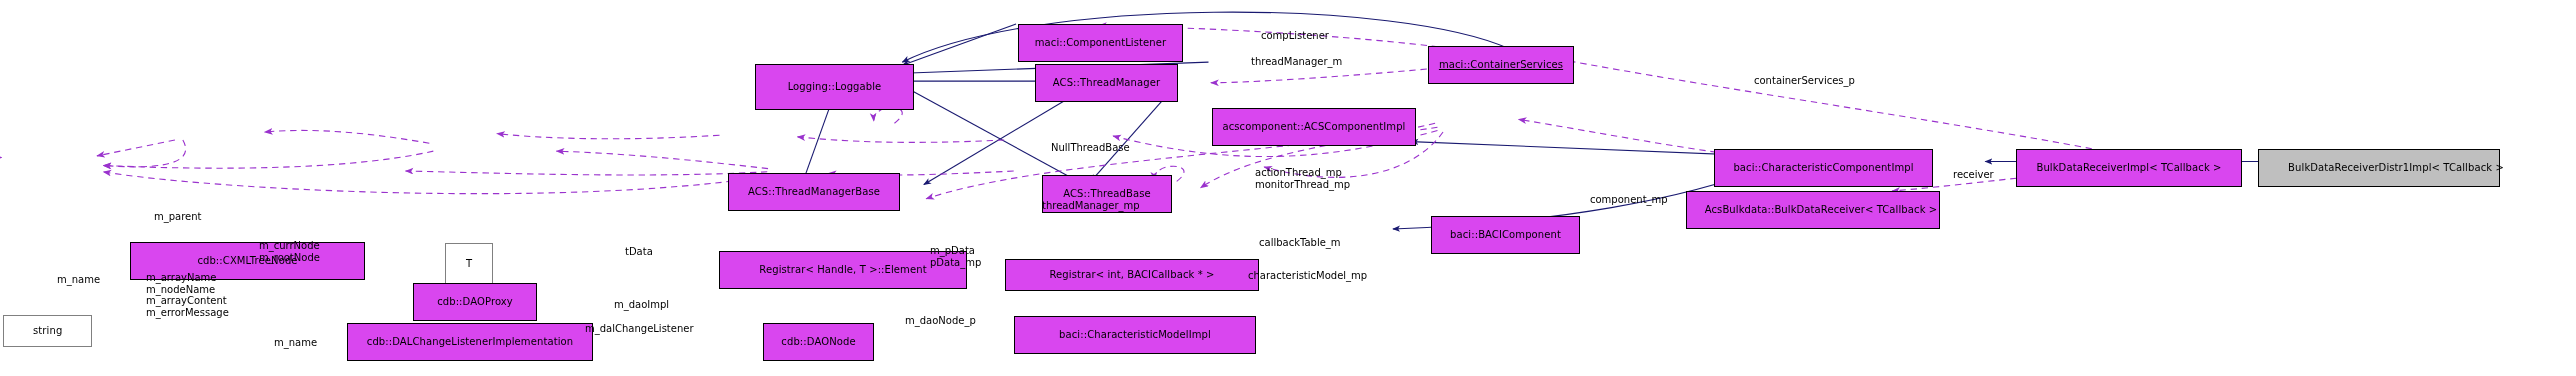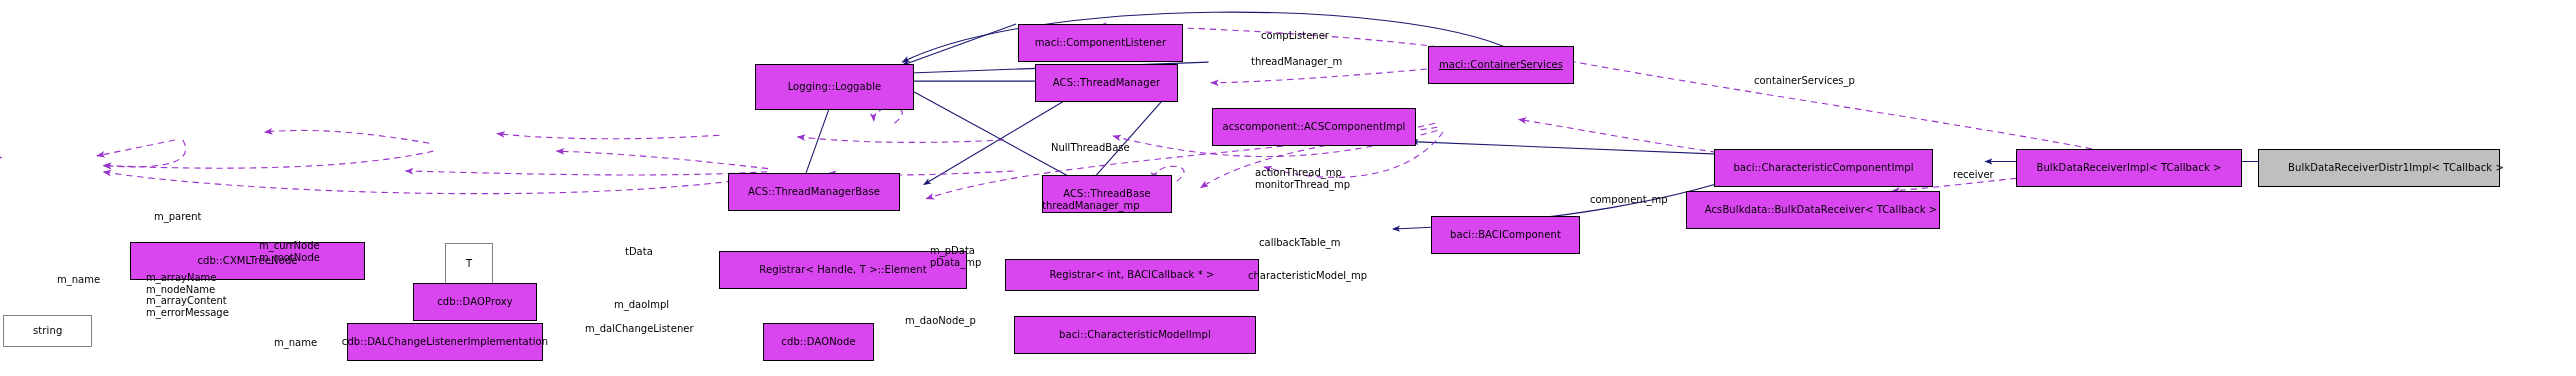--- a/index.html
+++ b/index.html
@@ -147,21 +147,21 @@
 
       <path d="M2662,212 C2540,222 2450,235 2380,240"></path>
     </g>
   </svg>
 
   <div id="node-layer">
       <div class="node gray-border" style="left: 3.2px; top: 315px; width: 89px; height: 32px;">string</div>
       <div class="node" style="left: 130px; top: 242px; width: 235px; height: 38px;">cdb::CXMLTreeNode</div>
       <div class="node gray-border" style="left: 445px; top: 243px; width: 48px; height: 41px;">T</div>
       <div class="node" style="left: 413px; top: 283px; width: 124px; height: 38px;">cdb::DAOProxy</div>
-      <div class="node" style="left: 347px; top: 323px; width: 196px; height: 38px;">cdb::DALChangeListenerImplementation</div>
+      <div class="node" style="left: 347px; top: 323px; width: 246px; height: 38px;">cdb::DALChangeListenerImplementation</div>
       <div class="node" style="left: 763px; top: 323px; width: 111px; height: 38px;">cdb::DAONode</div>
       <div class="node" style="left: 719px; top: 251px; width: 248px; height: 38px;">Registrar&lt; Handle, T &gt;::Element</div>
       <div class="node" style="left: 1005px; top: 259px; width: 254px; height: 32px;">Registrar&lt; int, BACICallback * &gt;</div>
       <div class="node" style="left: 1014px; top: 316px; width: 242px; height: 38px;">baci::CharacteristicModelImpl</div>
       <div class="node" style="left: 755px; top: 64px; width: 159px; height: 46px;">Logging::Loggable</div>
       <div class="node" style="left: 728px; top: 173px; width: 172px; height: 38px;">ACS::ThreadManagerBase</div>
       <div class="node" style="left: 1035px; top: 64px; width: 143px; height: 38px;">ACS::ThreadManager</div>
       <div class="node" style="left: 1042px; top: 175px; width: 130px; height: 38px;">ACS::ThreadBase</div>
       <div class="node" style="left: 1018px; top: 24px; width: 165px; height: 38px;">maci::ComponentListener</div>
       <div class="node" style="left: 1428px; top: 46px; width: 146px; height: 38px; text-decoration: underline;">maci::ContainerServices</div>

